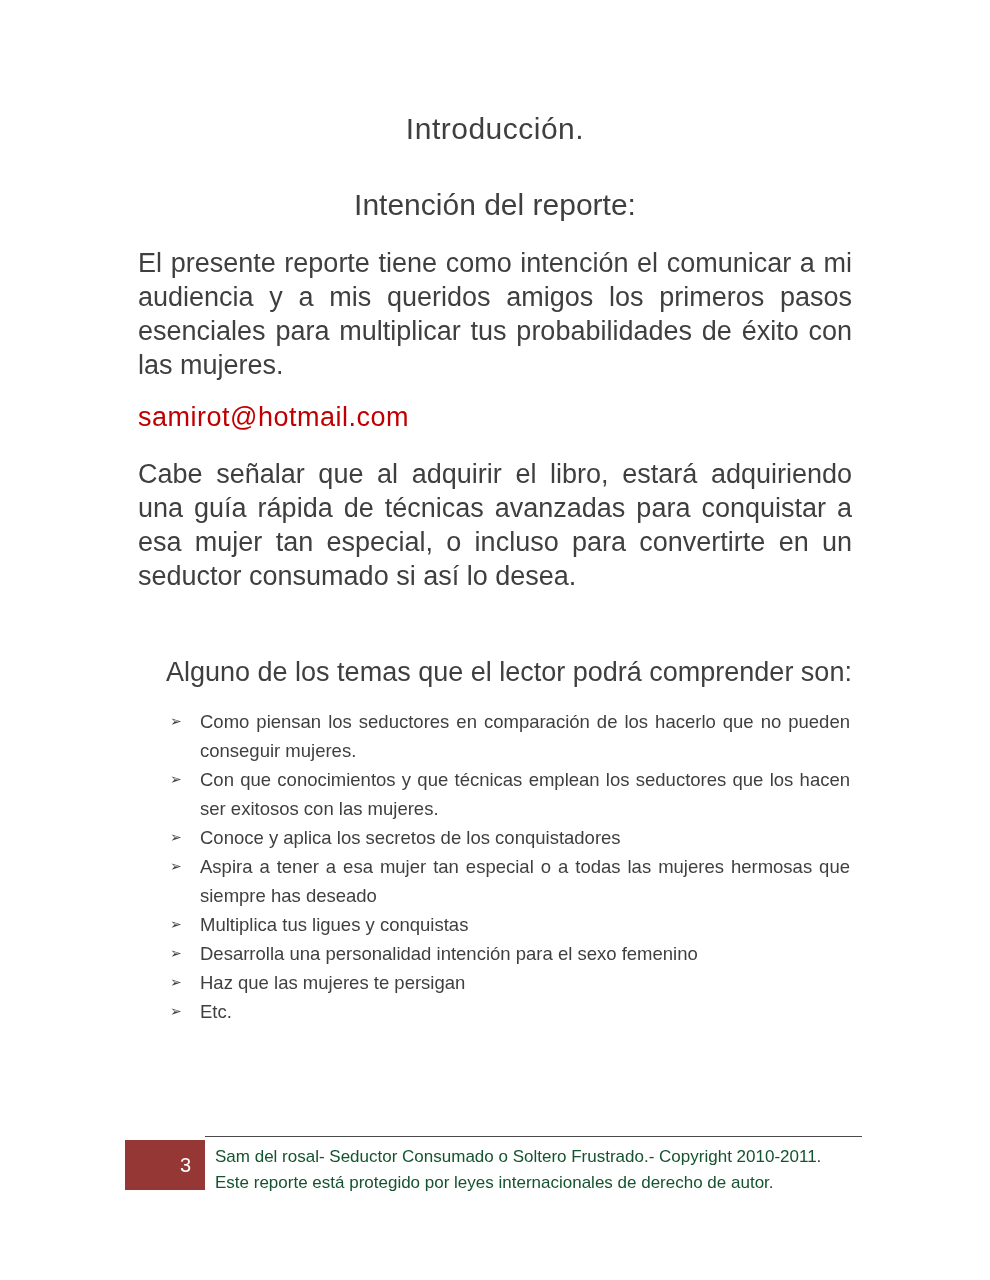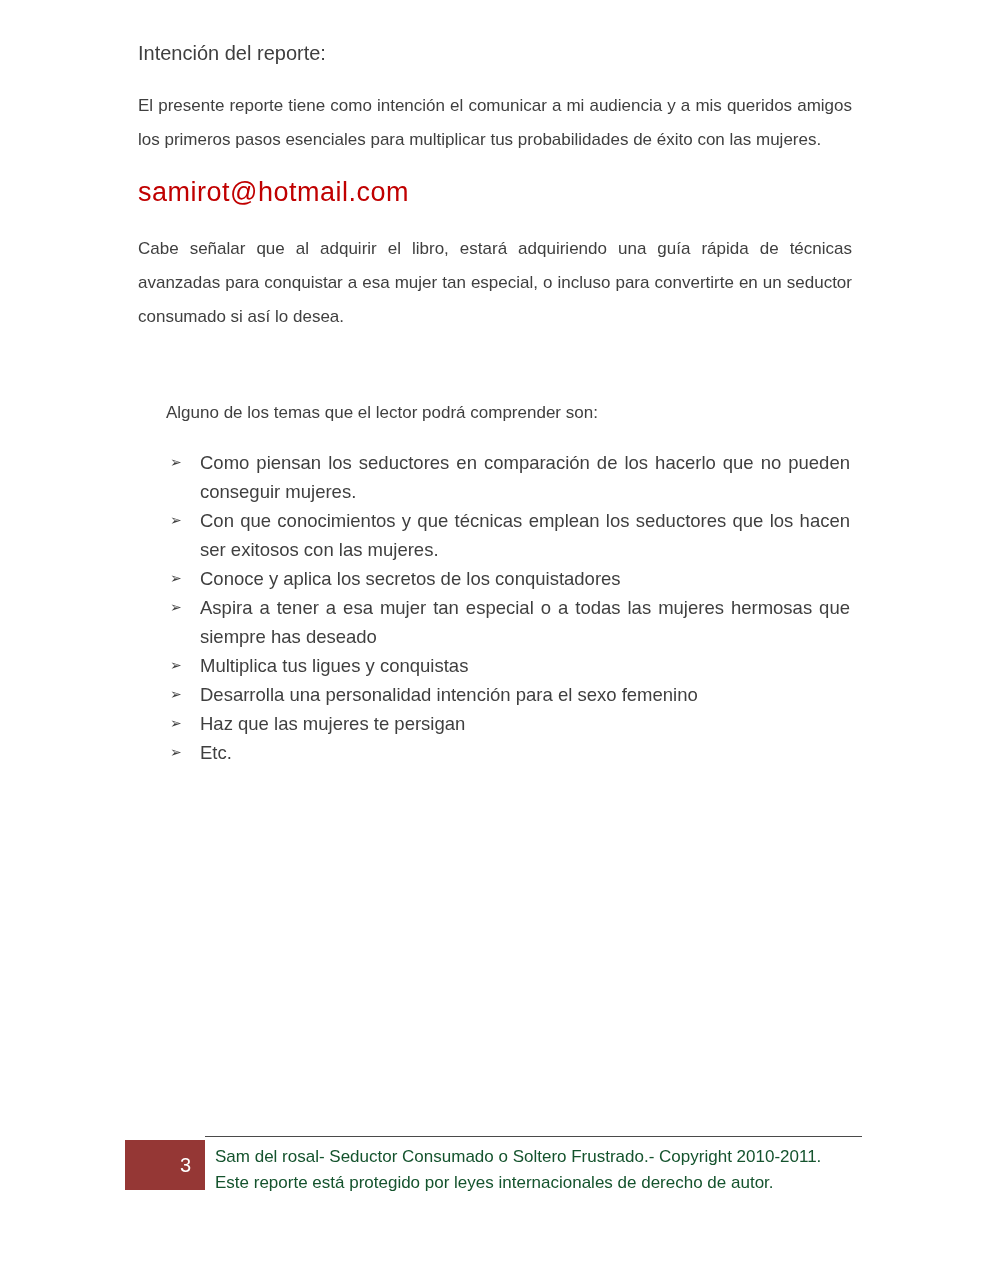--- a/index.html
+++ b/index.html
@@ -9,24 +9,24 @@
     color:var(--text-color,#3f3f3f);
     -webkit-font-smoothing:antialiased;
   }
   .page{position:absolute;inset:0;}
   .content{padding:0 138px 0 138px;}
   .doc-title{
     margin:112px 0 0 0;text-align:center;font-size:30px;font-weight:400;
     letter-spacing:0.5px;
   }
   .section-heading{
-    margin:42px 0 0 0;font-size:20px;font-weight:400;text-align:left;
+    margin:42px 0 0 0;font-size:30px;font-weight:400;text-align:center;
   }
   p.para{
-    margin:24px 0 0 0;font-size:17px;line-height:34px;text-align:justify;
+    margin:24px 0 0 0;font-size:27px;line-height:34px;text-align:justify;
     font-weight:400;
   }
   p.tight{margin-top:16px;}
   .email{
     margin:20px 0 0 0;font-size:27px;color:var(--email-color,#c00000);
     font-weight:400;letter-spacing:0.5px;
   }
   p.list-intro{margin-top:62px;text-align:left;margin-left:28px;}
   ul.topic-list{
     list-style:none;margin:18px 0 0 0;padding:0 0 0 32px;
@@ -55,20 +55,21 @@
     flex:1 1 auto;border-top:1.5px solid #4a4a4a;
     padding:7px 0 0 10px;font-size:17px;line-height:26px;color:#14532d;
   }
 </style>
 </head>
 <body style="--text-color: #3f3f3f; --email-color: #c00000; --footer-box-color: #953735;">
 
 <div class="page">
   <div class="content">
 
+    <h1 class="doc-title">Introducción.</h1>
 
     <h2 class="section-heading">Intención del reporte:</h2>
 
     <p class="para">El presente reporte tiene como intención el comunicar a mi audiencia y a mis queridos amigos los primeros pasos esenciales para multiplicar tus probabilidades de éxito con las mujeres.</p>
 
 
 
     <div class="email">samirot@hotmail.com</div>
 
     <p class="para">Cabe señalar que al adquirir el libro, estará adquiriendo una guía rápida de técnicas avanzadas para conquistar a esa  mujer tan especial, o incluso para convertirte en un seductor consumado si así lo desea.</p>

